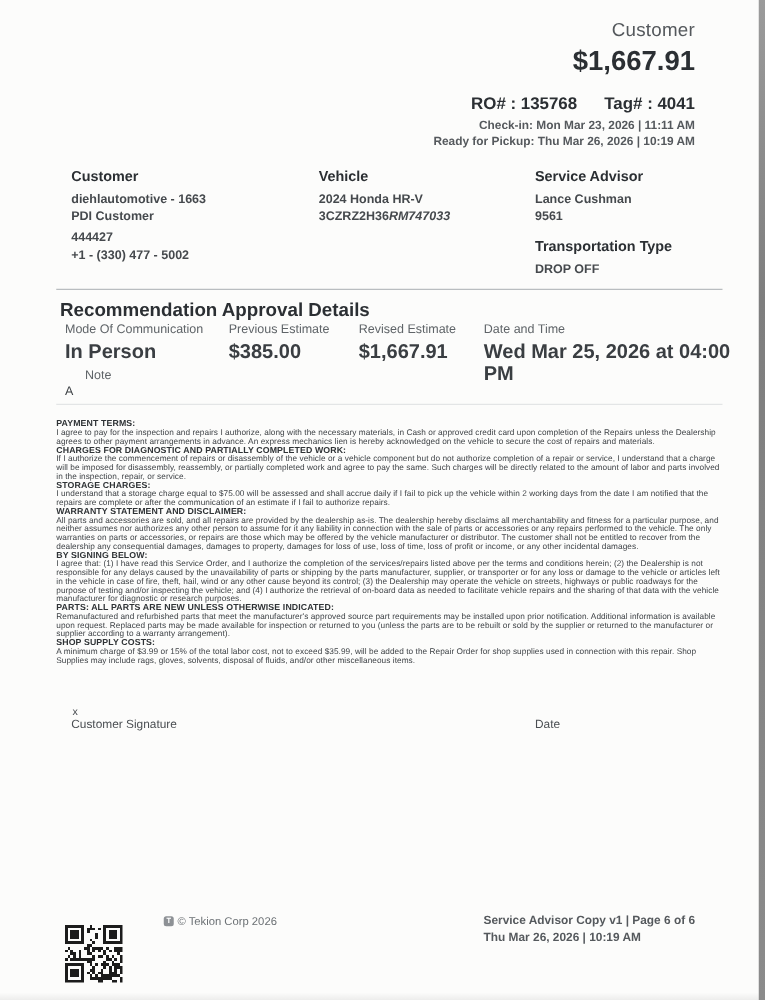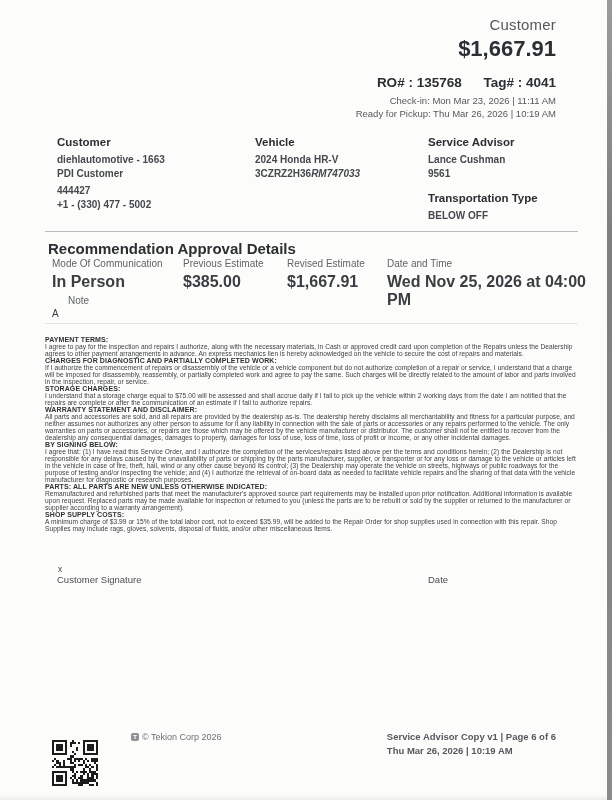--- a/index.html
+++ b/index.html
@@ -13,21 +13,21 @@
   .bottom-fade { position:absolute; left:0; right:5px; bottom:0; height:6px;
     background:linear-gradient(180deg, rgba(0,0,0,0), rgba(0,0,0,0.06)); }
 
   
   .hdr { position:absolute; top:16px; right:56px; text-align:right; }
   .hdr-doc-type { font-size:15px; color:#54585c; letter-spacing:.2px; }
   .hdr-amount { font-size:22px; font-weight:bold; color:#2b2f33; margin-top:3px; }
   .hdr-ro-line { margin-top:13px; font-size:13.5px; font-weight:bold; color:#2b2f33; }
   .hdr-ro-line span { margin-left:18px; }
   .hdr-ro-line span:first-child { margin-left:0; }
-  .hdr-meta { margin-top:4px; font-size:9.5px; font-weight:normal; color:#55595d; line-height:13.4px; }
+  .hdr-meta { margin-top:4px; font-size:9.5px; font-weight:bold; color:#55595d; line-height:13.4px; }
 
   
   .info-col { position:absolute; top:136px; }
   .col-customer { left:57px; width:185px; }
   .col-vehicle  { left:255px; width:165px; }
   .col-advisor  { left:428px; width:160px; }
   .blk-title { font-size:11.5px; font-weight:bold; color:#2b2f33; margin-bottom:5px; }
   .blk-line  { font-size:10px; font-weight:bold; color:#45494d; line-height:13.5px; }
   .gap-sm { height:4px; }
   .vin i { font-style:italic; }
@@ -97,42 +97,42 @@
     <div class="blk-line">2024 Honda HR-V</div>
     <div class="blk-line vin"><span>3CZRZ2H36</span><i>RM747033</i></div>
   </div>
 
   <div class="info-col col-advisor">
     <div class="blk-title">Service Advisor</div>
     <div class="blk-line">Lance Cushman</div>
     <div class="blk-line">9561</div>
     <div class="transport">
       <div class="blk-title">Transportation Type</div>
-      <div class="blk-line">BELOW OFF</div>
+      <div class="blk-line">DROP OFF</div>
     </div>
   </div>
 
   <div class="rec-divider"></div>
   <div class="rec-title">Recommendation Approval Details</div>
 
   <div class="rec-col rec-c0">
     <div class="rec-label">Mode Of Communication</div>
     <div class="rec-value">In Person</div>
   </div>
   <div class="rec-col rec-c1">
     <div class="rec-label">Previous Estimate</div>
     <div class="rec-value">$385.00</div>
   </div>
   <div class="rec-col rec-c2">
     <div class="rec-label">Revised Estimate</div>
     <div class="rec-value">$1,667.91</div>
   </div>
   <div class="rec-col rec-c3">
     <div class="rec-label">Date and Time</div>
-    <div class="rec-value">Wed Nov 25, 2026 at 04:00 PM</div>
+    <div class="rec-value">Wed Mar 25, 2026 at 04:00 PM</div>
   </div>
 
   <div class="rec-note-label">Note</div>
   <div class="rec-note-value">A</div>
   <div class="terms-divider"></div>
 
   <div class="terms">
     <div>
       <div class="term-heading">PAYMENT TERMS:</div>
       <div class="term-body">I agree to pay for the inspection and repairs I authorize, along with the necessary materials, in Cash or approved credit card upon completion of the Repairs unless the Dealership agrees to other payment arrangements in advance. An express mechanics lien is hereby acknowledged on the vehicle to secure the cost of repairs and materials.</div>

